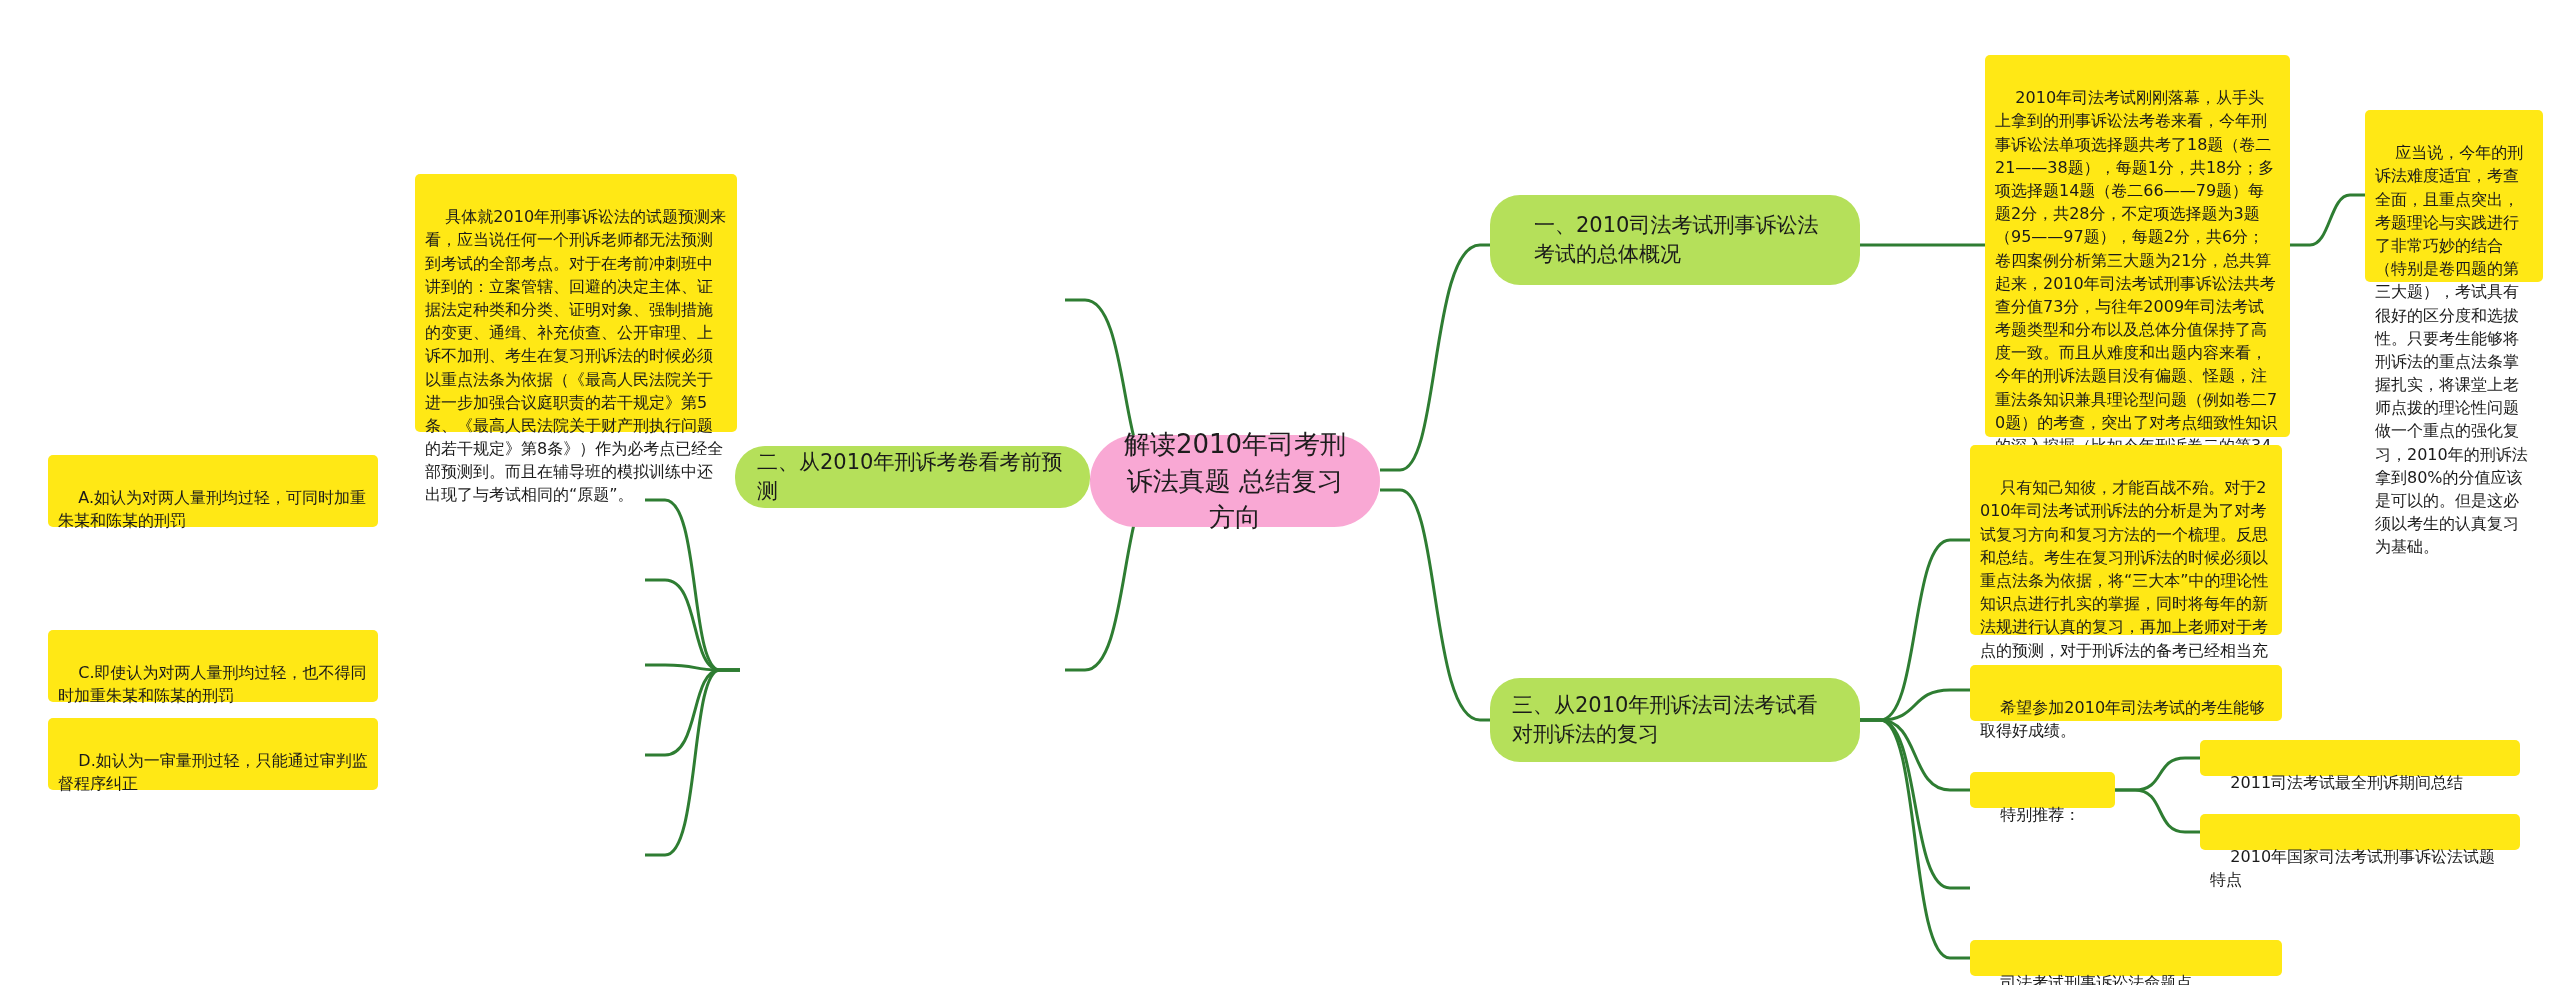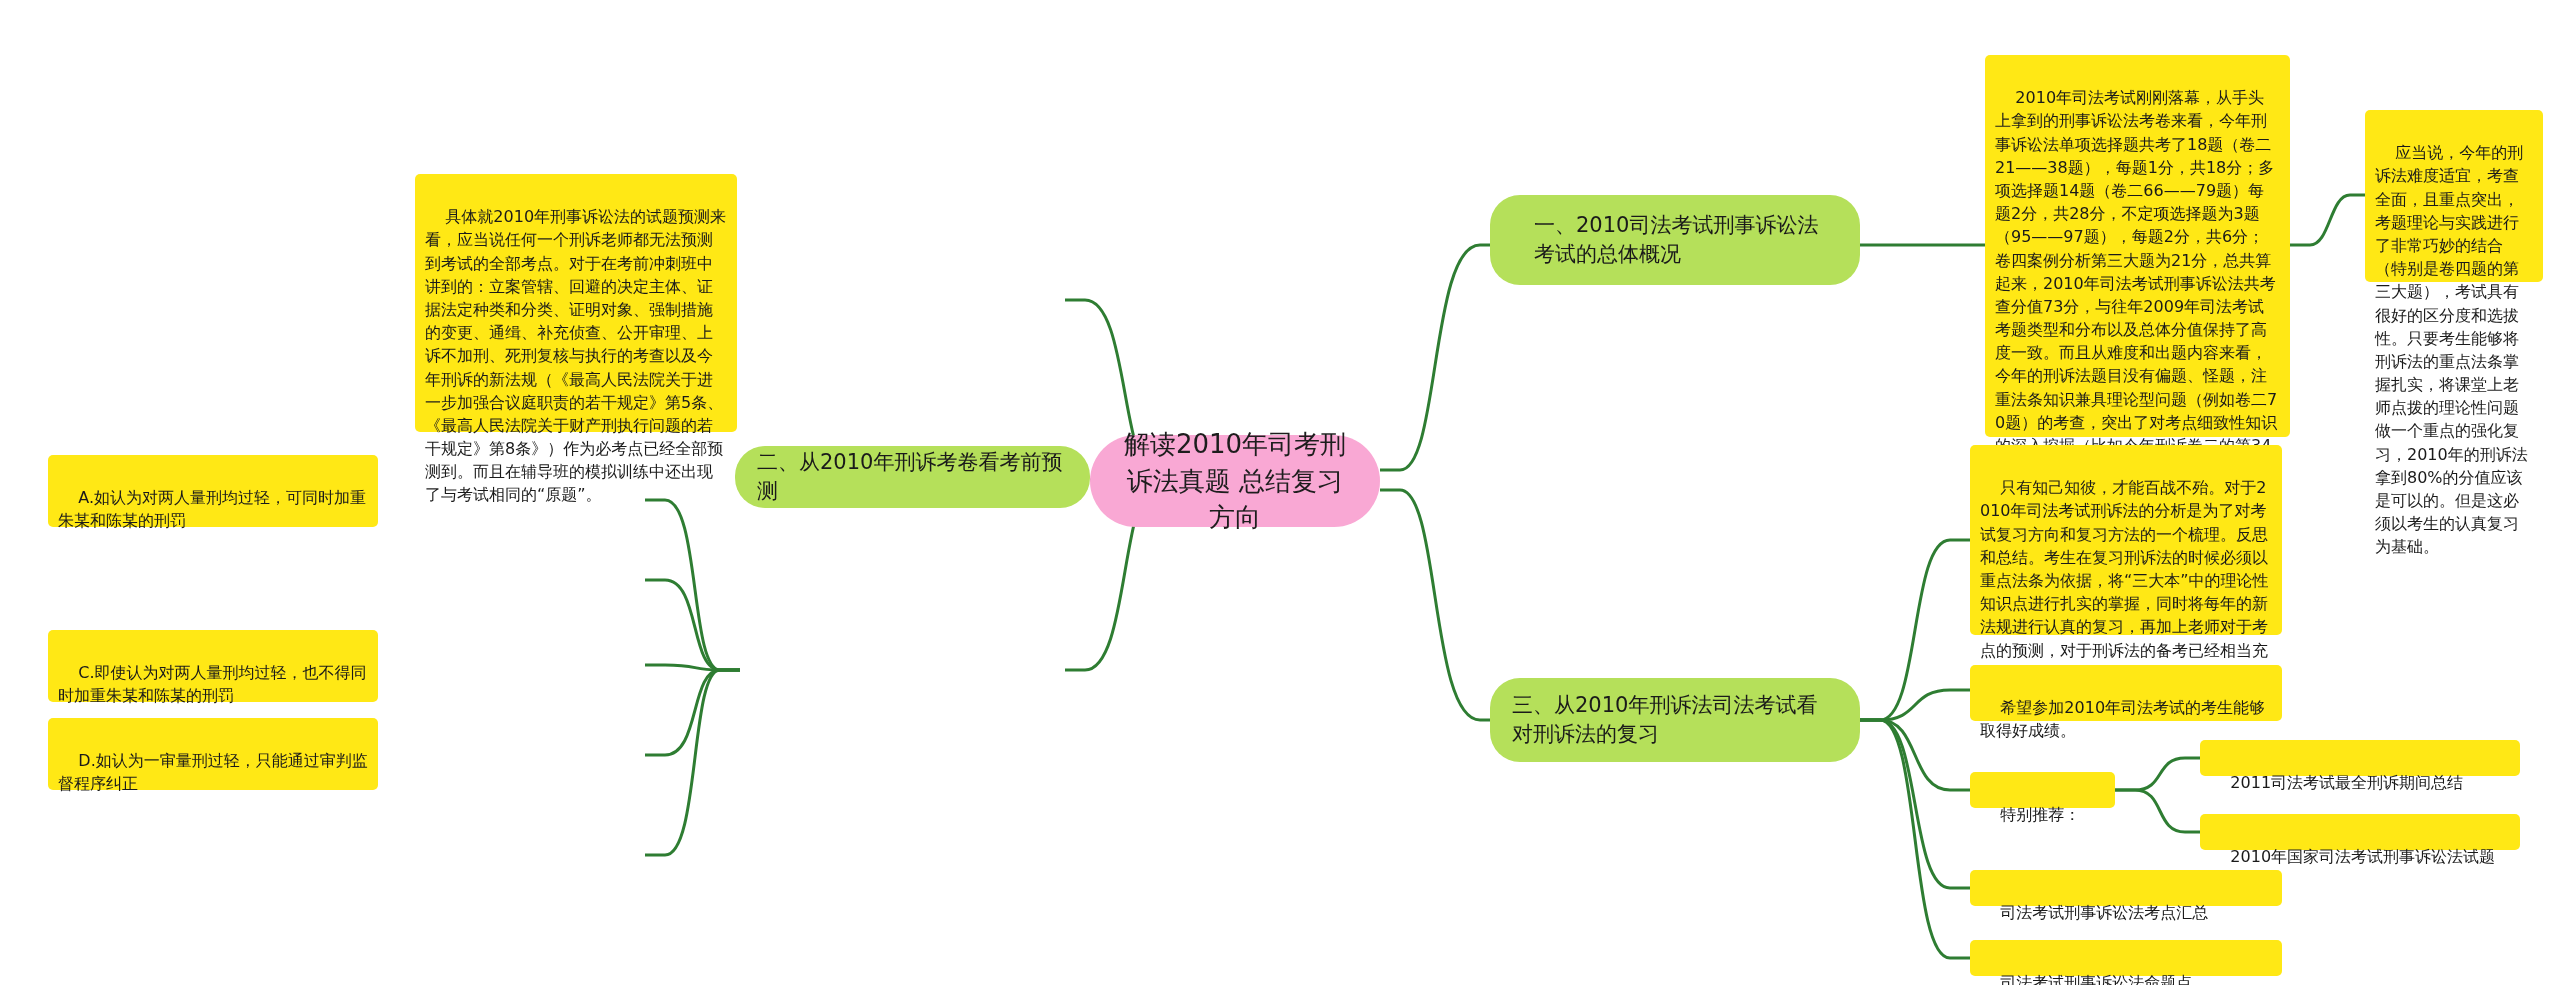--- a/index.html
+++ b/index.html
@@ -120,21 +120,21 @@
 
   <div class="node leaf" style="left:1985px; top:55px; width:305px; height:382px;">
     <span>2010年司法考试刚刚落幕，从手头上拿到的刑事诉讼法考卷来看，今年刑事诉讼法单项选择题共考了18题（卷二21——38题），每题1分，共18分；多项选择题14题（卷二66——79题）每题2分，共28分，不定项选择题为3题（95——97题），每题2分，共6分；卷四案例分析第三大题为21分，总共算起来，2010年司法考试刑事诉讼法共考查分值73分，与往年2009年司法考试考题类型和分布以及总体分值保持了高度一致。而且从难度和出题内容来看，今年的刑诉法题目没有偏题、怪题，注重法条知识兼具理论型问题（例如卷二70题）的考查，突出了对考点细致性知识的深入挖掘（比如今年刑诉卷二的第34题：下列哪一段时间计入一审案件审理期限？其中的 A项与 B项的考查就颇为精细），同时刑诉法的各个章节的考查基本都已涵盖到。</span>
   </div>
 
   <div class="node leaf" style="left:2365px; top:110px; width:178px; height:172px;">
     <span>应当说，今年的刑诉法难度适宜，考查全面，且重点突出，考题理论与实践进行了非常巧妙的结合（特别是卷四题的第三大题），考试具有很好的区分度和选拔性。只要考生能够将刑诉法的重点法条掌握扎实，将课堂上老师点拨的理论性问题做一个重点的强化复习，2010年的刑诉法拿到80%的分值应该是可以的。但是这必须以考生的认真复习为基础。</span>
   </div>
 
   <div class="node leaf" style="left:415px; top:174px; width:322px; height:258px;">
-    <span>具体就2010年刑事诉讼法的试题预测来看，应当说任何一个刑诉老师都无法预测到考试的全部考点。对于在考前冲刺班中讲到的：立案管辖、回避的决定主体、证据法定种类和分类、证明对象、强制措施的变更、通缉、补充侦查、公开审理、上诉不加刑、死刑复核与执行的考查以及今年刑诉的新法规（《最高人民法院关于进一步加强合议庭职责的若干规定》第5条、《最高人民法院关于财产刑执行问题的若干规定》第8条》）作为必考点已经全部预测到。而且在辅导班的模拟训练中还出现了与考试相同的“原题”。</span>
+    <span>具体就2010年刑事诉讼法的试题预测来看，应当说任何一个刑诉老师都无法预测到考试的全部考点。对于在考前冲刺班中讲到的：立案管辖、回避的决定主体、证据法定种类和分类、证明对象、强制措施的变更、通缉、补充侦查、公开审理、上诉不加刑、考生在复习刑诉法的时候必须以重点法条为依据（《最高人民法院关于进一步加强合议庭职责的若干规定》第5条、《最高人民法院关于财产刑执行问题的若干规定》第8条》）作为必考点已经全部预测到。而且在辅导班的模拟训练中还出现了与考试相同的“原题”。</span>
   </div>
 
 
   <div class="node leaf" style="left:48px; top:455px; width:330px; height:72px;">
     <span>A.如认为对两人量刑均过轻，可同时加重朱某和陈某的刑罚</span>
   </div>
 
 
   <div class="node leaf" style="left:48px; top:630px; width:330px; height:72px;">
     <span>C.即使认为对两人量刑均过轻，也不得同时加重朱某和陈某的刑罚</span>
@@ -158,21 +158,18 @@
   </div>
 
   <div class="node leaf" style="left:2200px; top:740px; width:320px; height:36px;">
     <span>2011司法考试最全刑诉期间总结</span>
   </div>
 
   <div class="node leaf" style="left:2200px; top:814px; width:320px; height:36px;">
     <span>2010年国家司法考试刑事诉讼法试题特点</span>
   </div>
 
-  <div class="node leaf" style="left:1970px; top:870px; width:312px; height:36px;">
-    <span>司法考试刑事诉讼法考点汇总</span>
-  </div>
 
   <div class="node leaf" style="left:1970px; top:940px; width:312px; height:36px;">
     <span>司法考试刑事诉讼法命题点</span>
   </div>
 
 </div>
 
 </body></html>

